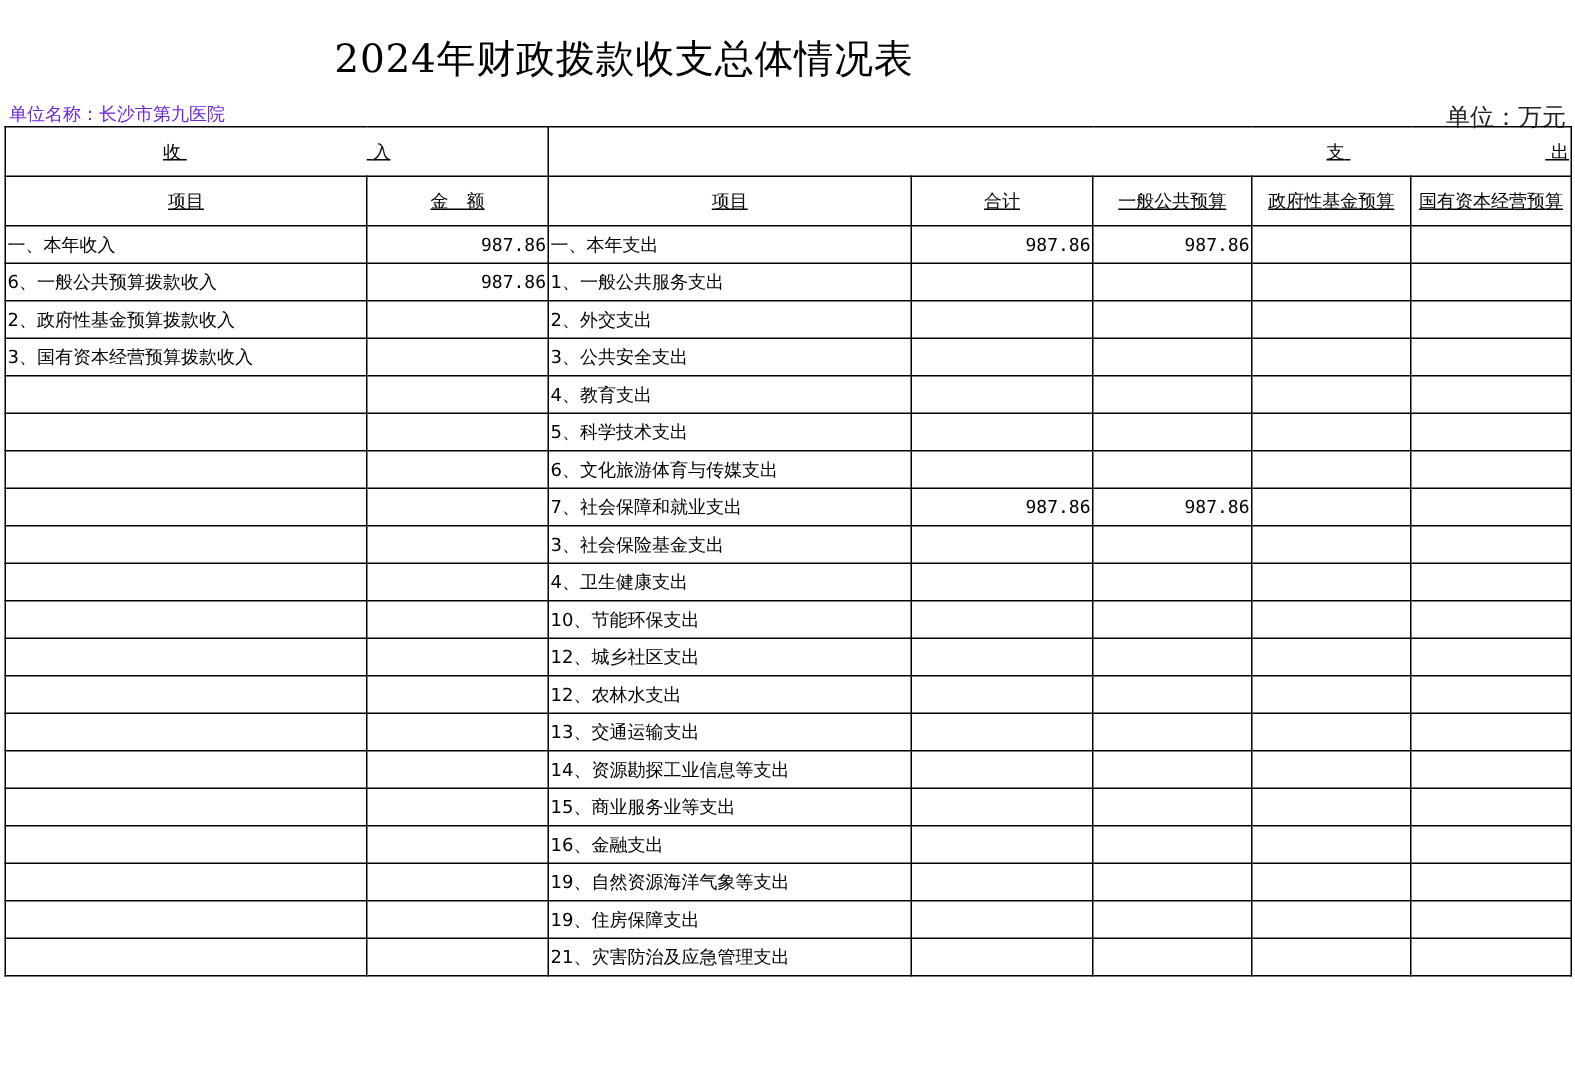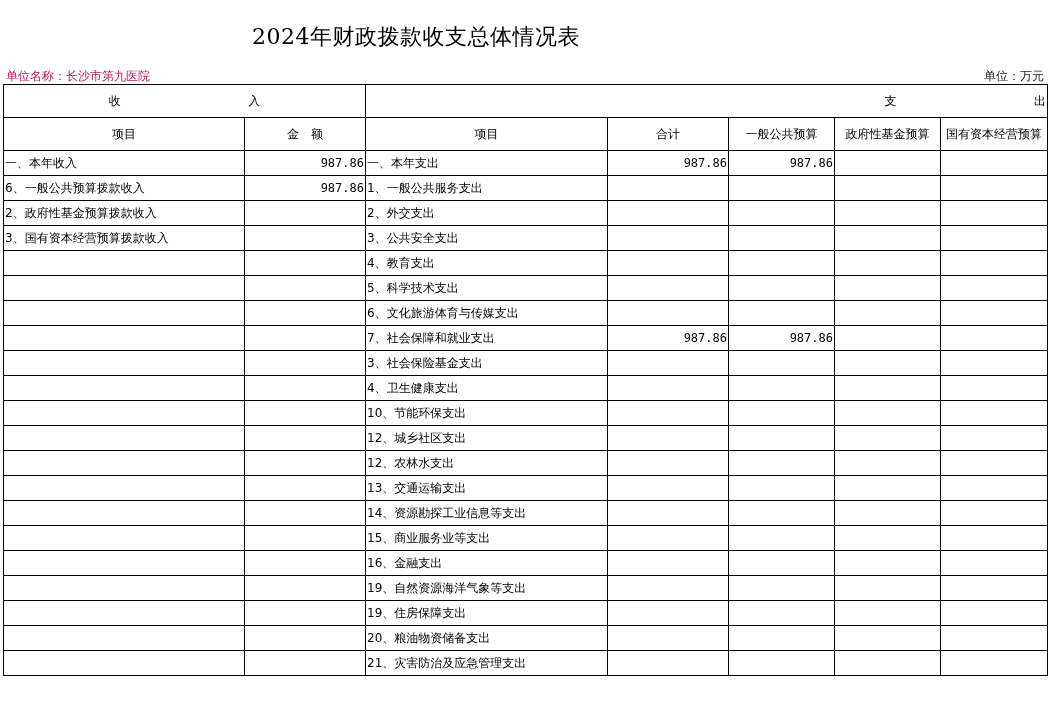--- a/index.html
+++ b/index.html
@@ -2,36 +2,36 @@
 <html><head>
 <meta charset="utf-8">
 <style>
   html, body { margin: 0; padding: 0; background: #ffffff; }
   body {
     width: 1050px; height: 722px; position: relative; overflow: hidden;
     font-family: "DejaVu Sans", "Liberation Sans", sans-serif; color: #000;
   }
   .title {
     position: absolute; left: 0; top: 22px; width: 832px; text-align: center;
-    font-family: "DejaVu Serif", "Liberation Serif", serif; font-size: 22px;
+    font-family: "DejaVu Serif", "Liberation Serif", serif; font-size: 26px;
     letter-spacing: 0.5px;
   }
-  .unit-name { position: absolute; left: 6px; top: 68px; font-size: 12px; color: #be185d; }
-  .unit-label { position: absolute; right: 6px; top: 68px; font-size: 12px; color: #222; }
+  .unit-name { position: absolute; left: 6px; top: 68px; font-size: 12px; color: #6d28d9; }
+  .unit-label { position: absolute; right: 6px; top: 68px; font-size: 16px; color: #222; }
   table.budget {
     position: absolute; left: 3px; top: 84px; border-collapse: collapse;
     table-layout: fixed; width: 1044px;
   }
   table.budget td {
     border: 1.4px solid #000; padding: 0 1px; font-size: 12px; height: 24px;
     white-space: nowrap; overflow: hidden; line-height: 14px;
   }
   table.budget tr.h1 td { height: 32px; }
   table.budget tr.h2 td { height: 32px; }
-  td.c { text-align: center; }
+  td.c { text-align: center; text-decoration: underline; }
   td.num { text-align: right; font-family: "DejaVu Sans Mono", "Liberation Mono", monospace; font-size: 12px; padding-right: 2px; }
 </style>
 </head>
 <body>
 
 <div class="title">2024年财政拨款收支总体情况表</div>
 <div class="unit-name">单位名称：长沙市第九医院</div>
 <div class="unit-label">单位：万元</div>
 
 <table class="budget">
@@ -233,29 +233,20 @@
         <td class="num"></td>
         <td>19、住房保障支出</td>
         <td class="num"></td>
         <td class="num"></td>
         <td class="num"></td>
         <td class="num"></td>
       </tr>
       <tr>
         <td></td>
         <td class="num"></td>
-        <td>20、粮油物资储备支出</td>
-        <td class="num"></td>
-        <td class="num"></td>
-        <td class="num"></td>
-        <td class="num"></td>
-      </tr>
-      <tr>
-        <td></td>
-        <td class="num"></td>
         <td>21、灾害防治及应急管理支出</td>
         <td class="num"></td>
         <td class="num"></td>
         <td class="num"></td>
         <td class="num"></td>
       </tr>
     </tbody>
 </table>
 
 </body></html>

